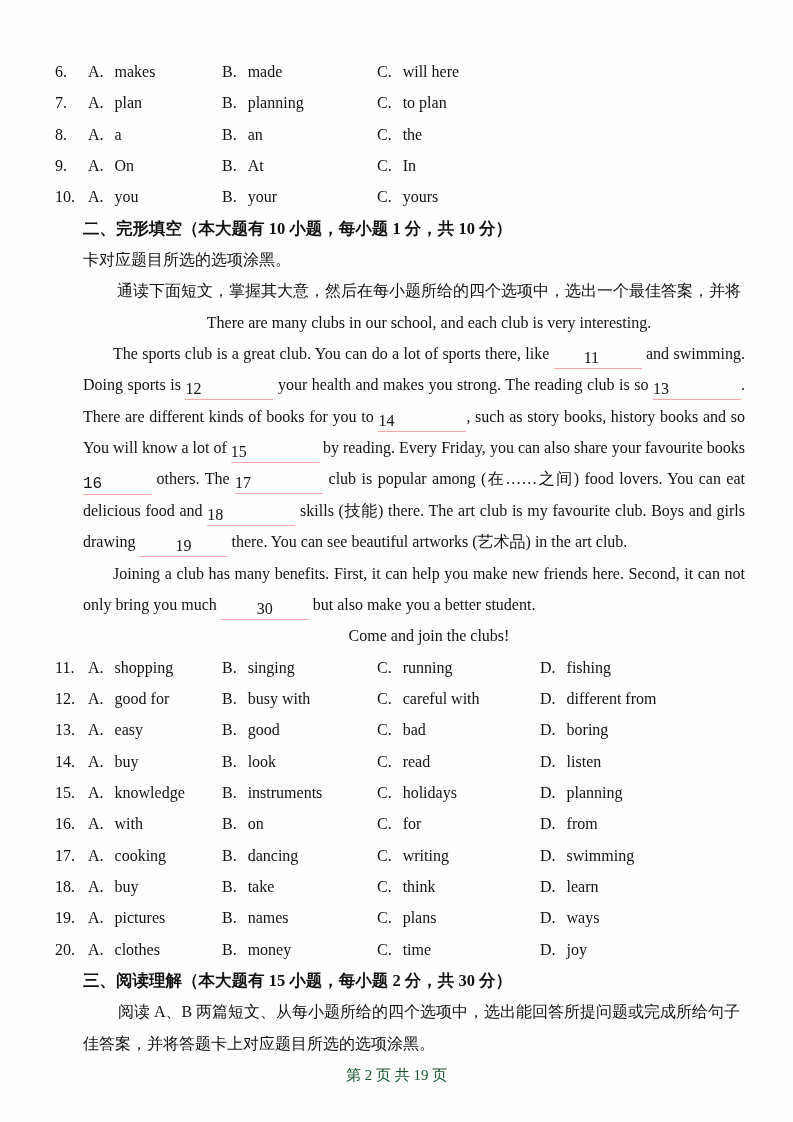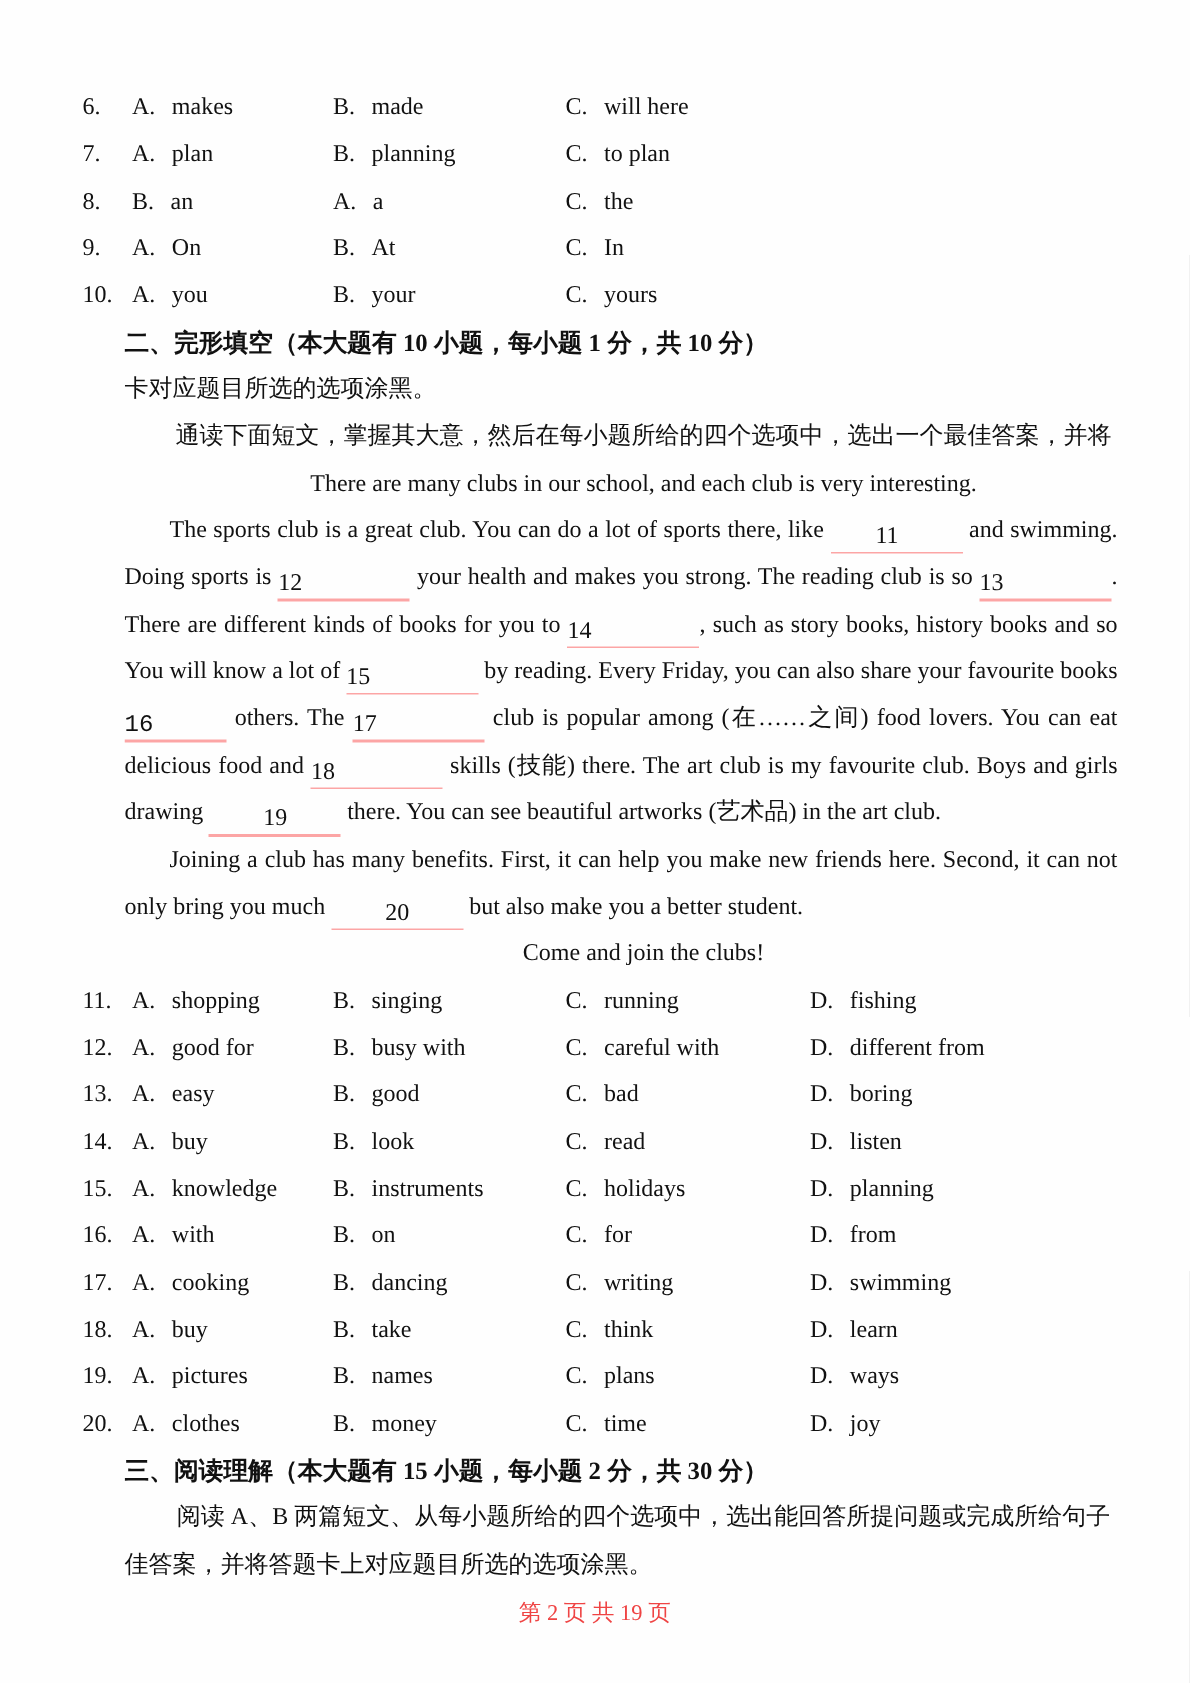--- a/index.html
+++ b/index.html
@@ -19,37 +19,37 @@
     line-height:31.35px;
     overflow:hidden;
     margin-left:28px;
   }
   .just{text-align:justify;text-align-last:justify;}
   .ind{text-indent:30px;text-align:center;}
   .h{font-weight:bold;font-size:16.5px;}
   .blank{
     display:inline-block;
     min-width:88px;
-    border-bottom:4px solid #fca5a5;
+    border-bottom:1px solid #fca5a5;
     text-align:center;
     height:20px;line-height:20px;
     vertical-align:-4px;
   }
   .blank.bleft{min-width:68px;text-align:left;font-family:Liberation Mono, monospace;}
   .orow{
     display:grid;
     grid-template-columns:33px 134px 155px 163px 1fr;
     height:31.35px;line-height:31.35px;
     overflow:hidden;
   }
   .ocell{white-space:nowrap;overflow:hidden;}
   .olabel{margin-right:11px;}
   .footer{
     position:absolute;left:0;right:0;top:1066px;
-    text-align:center;font-size:15px;color:#ef4444;
+    text-align:center;font-size:15px;color:#14532d;
   }
 </style>
 </head>
 <body>
 
 <div class="page">
   <div class="content">
 
     <div id="q610">
         <div class="orow">
@@ -59,22 +59,22 @@
           <span class="ocell"><span class="olabel">C.</span><span>will here</span></span>
         </div>
         <div class="orow">
           <span class="ocell">7.</span>
           <span class="ocell"><span class="olabel">A.</span><span>plan</span></span>
           <span class="ocell"><span class="olabel">B.</span><span>planning</span></span>
           <span class="ocell"><span class="olabel">C.</span><span>to plan</span></span>
         </div>
         <div class="orow">
           <span class="ocell">8.</span>
+          <span class="ocell"><span class="olabel">A.</span><span>a</span></span>
           <span class="ocell"><span class="olabel">B.</span><span>an</span></span>
-          <span class="ocell"><span class="olabel">A.</span><span>a</span></span>
           <span class="ocell"><span class="olabel">C.</span><span>the</span></span>
         </div>
         <div class="orow">
           <span class="ocell">9.</span>
           <span class="ocell"><span class="olabel">A.</span><span>On</span></span>
           <span class="ocell"><span class="olabel">B.</span><span>At</span></span>
           <span class="ocell"><span class="olabel">C.</span><span>In</span></span>
         </div>
         <div class="orow">
           <span class="ocell">10.</span>
@@ -94,21 +94,21 @@
     <div id="passage">
         <div class="line ind"><span>There are many clubs in our school, and each club is very interesting.</span></div>
         <div class="line just ind"><span>The sports club is a great club. You can do a lot of sports there, like</span> <span class="blank">11</span> <span>and swimming.</span></div>
         <div class="line just"><span>Doing sports is</span> <span class="blank">12</span> <span>your health and makes you strong. The reading club is so</span> <span class="blank">13</span><span>.</span></div>
         <div class="line just"><span>There are different kinds of books for you to</span> <span class="blank">14</span><span>, such as story books, history books and so on.</span></div>
         <div class="line just"><span>You will know a lot of</span> <span class="blank">15</span> <span>by reading. Every Friday, you can also share your favourite books</span></div>
         <div class="line just"><span class="blank bleft">16</span> <span>others. The</span> <span class="blank">17</span> <span>club is popular among (在……之间) food lovers. You can eat</span></div>
         <div class="line just"><span>delicious food and</span> <span class="blank">18</span> <span>skills (技能) there. The art club is my favourite club. Boys and girls like</span></div>
         <div class="line"><span>drawing</span> <span class="blank">19</span> <span>there. You can see beautiful artworks (艺术品) in the art club.</span></div>
         <div class="line just ind"><span>Joining a club has many benefits. First, it can help you make new friends here. Second, it can not</span></div>
-        <div class="line"><span>only bring you much</span> <span class="blank">20</span> <span>but also make you a better student.</span></div>
+        <div class="line"><span>only bring you much</span> <span class="blank">30</span> <span>but also make you a better student.</span></div>
         <div class="line ind"><span>Come and join the clubs!</span></div>
       </div>
 
     <div id="q1120">
         <div class="orow">
           <span class="ocell">11.</span>
           <span class="ocell"><span class="olabel">A.</span><span>shopping</span></span>
           <span class="ocell"><span class="olabel">B.</span><span>singing</span></span>
           <span class="ocell"><span class="olabel">C.</span><span>running</span></span>
           <span class="ocell"><span class="olabel">D.</span><span>fishing</span></span>

